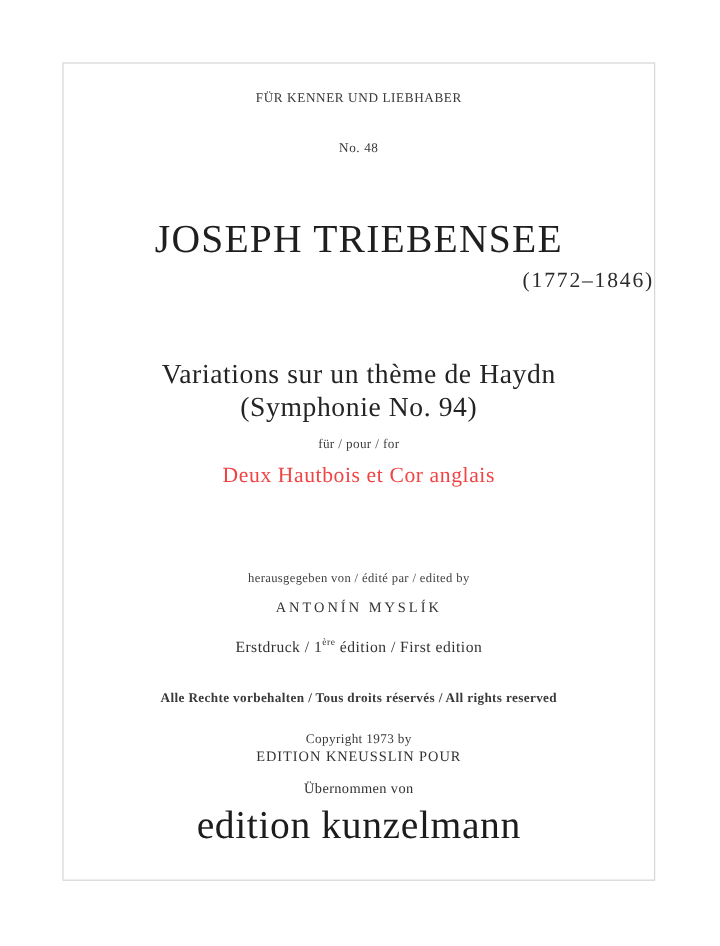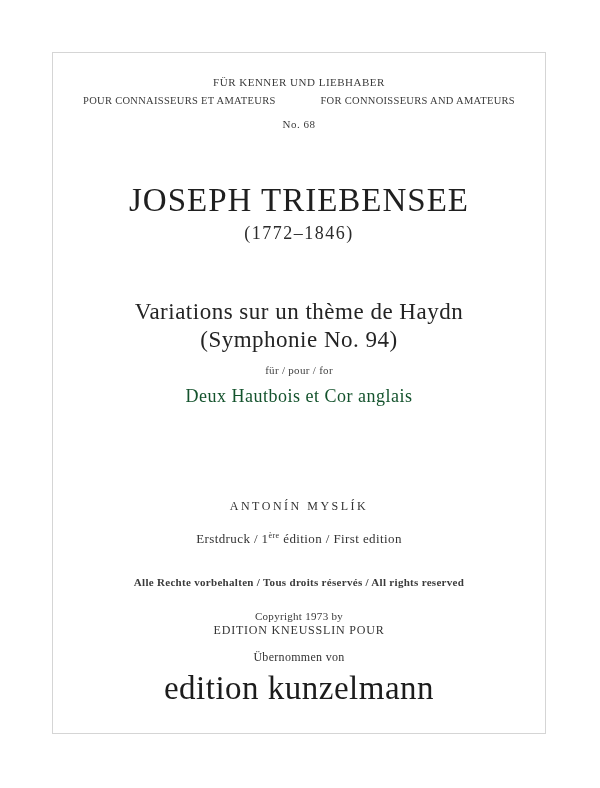--- a/index.html
+++ b/index.html
@@ -63,40 +63,41 @@
     line-height: 38px;
     letter-spacing: 1px;
     color: #1f1f1f;
   }
   .dates {
     top: 170px;
     font-size: 18px;
     line-height: 20px;
     letter-spacing: 1.5px;
     color: #2b2b2b;
+    text-align: right;
   }
   .work-title {
     top: 245px;
     font-size: 23px;
     line-height: 28px;
     letter-spacing: 0.5px;
     color: #242424;
   }
   .for-label {
     top: 311px;
     font-size: 11px;
     letter-spacing: 0.3px;
     color: #3f3f3f;
   }
   .instrumentation {
     top: 333px;
     font-size: 18px;
     line-height: 20px;
     letter-spacing: 0.5px;
-    color: #14532d;
+    color: #ef4444;
   }
   .edited-by {
     top: 424px;
     font-size: 10.5px;
     letter-spacing: 0.3px;
     color: #3f3f3f;
   }
   .editor {
     top: 446px;
     font-size: 12px;
@@ -151,40 +152,37 @@
   }
 </style>
 </head>
 <body>
 
 <div class="canvas">
   <div class="page">
 
     <div class="line series-de">FÜR KENNER UND LIEBHABER</div>
 
-    <div class="series-row">
-      <span>POUR CONNAISSEURS ET AMATEURS</span>
-      <span>FOR CONNOISSEURS AND AMATEURS</span>
-    </div>
-
-    <div class="line series-no">No. 68</div>
+
+    <div class="line series-no">No. 48</div>
 
     <div class="line composer">JOSEPH TRIEBENSEE</div>
 
     <div class="line dates">(1772–1846)</div>
 
     <div class="line work-title">
       <div>Variations sur un thème de Haydn</div>
       <div>(Symphonie No. 94)</div>
     </div>
 
     <div class="line for-label">für / pour / for</div>
 
     <div class="line instrumentation">Deux Hautbois et Cor anglais</div>
 
+    <div class="line edited-by">herausgegeben von / édité par / edited by</div>
 
     <div class="line editor">ANTONÍN MYSLÍK</div>
 
     <div class="line edition">
       <span>Erstdruck / 1</span><sup>ère</sup><span> édition / First edition</span>
     </div>
 
     <div class="line rights">Alle Rechte vorbehalten / Tous droits réservés / All rights reserved</div>
 
     <div class="line copyright-block">

